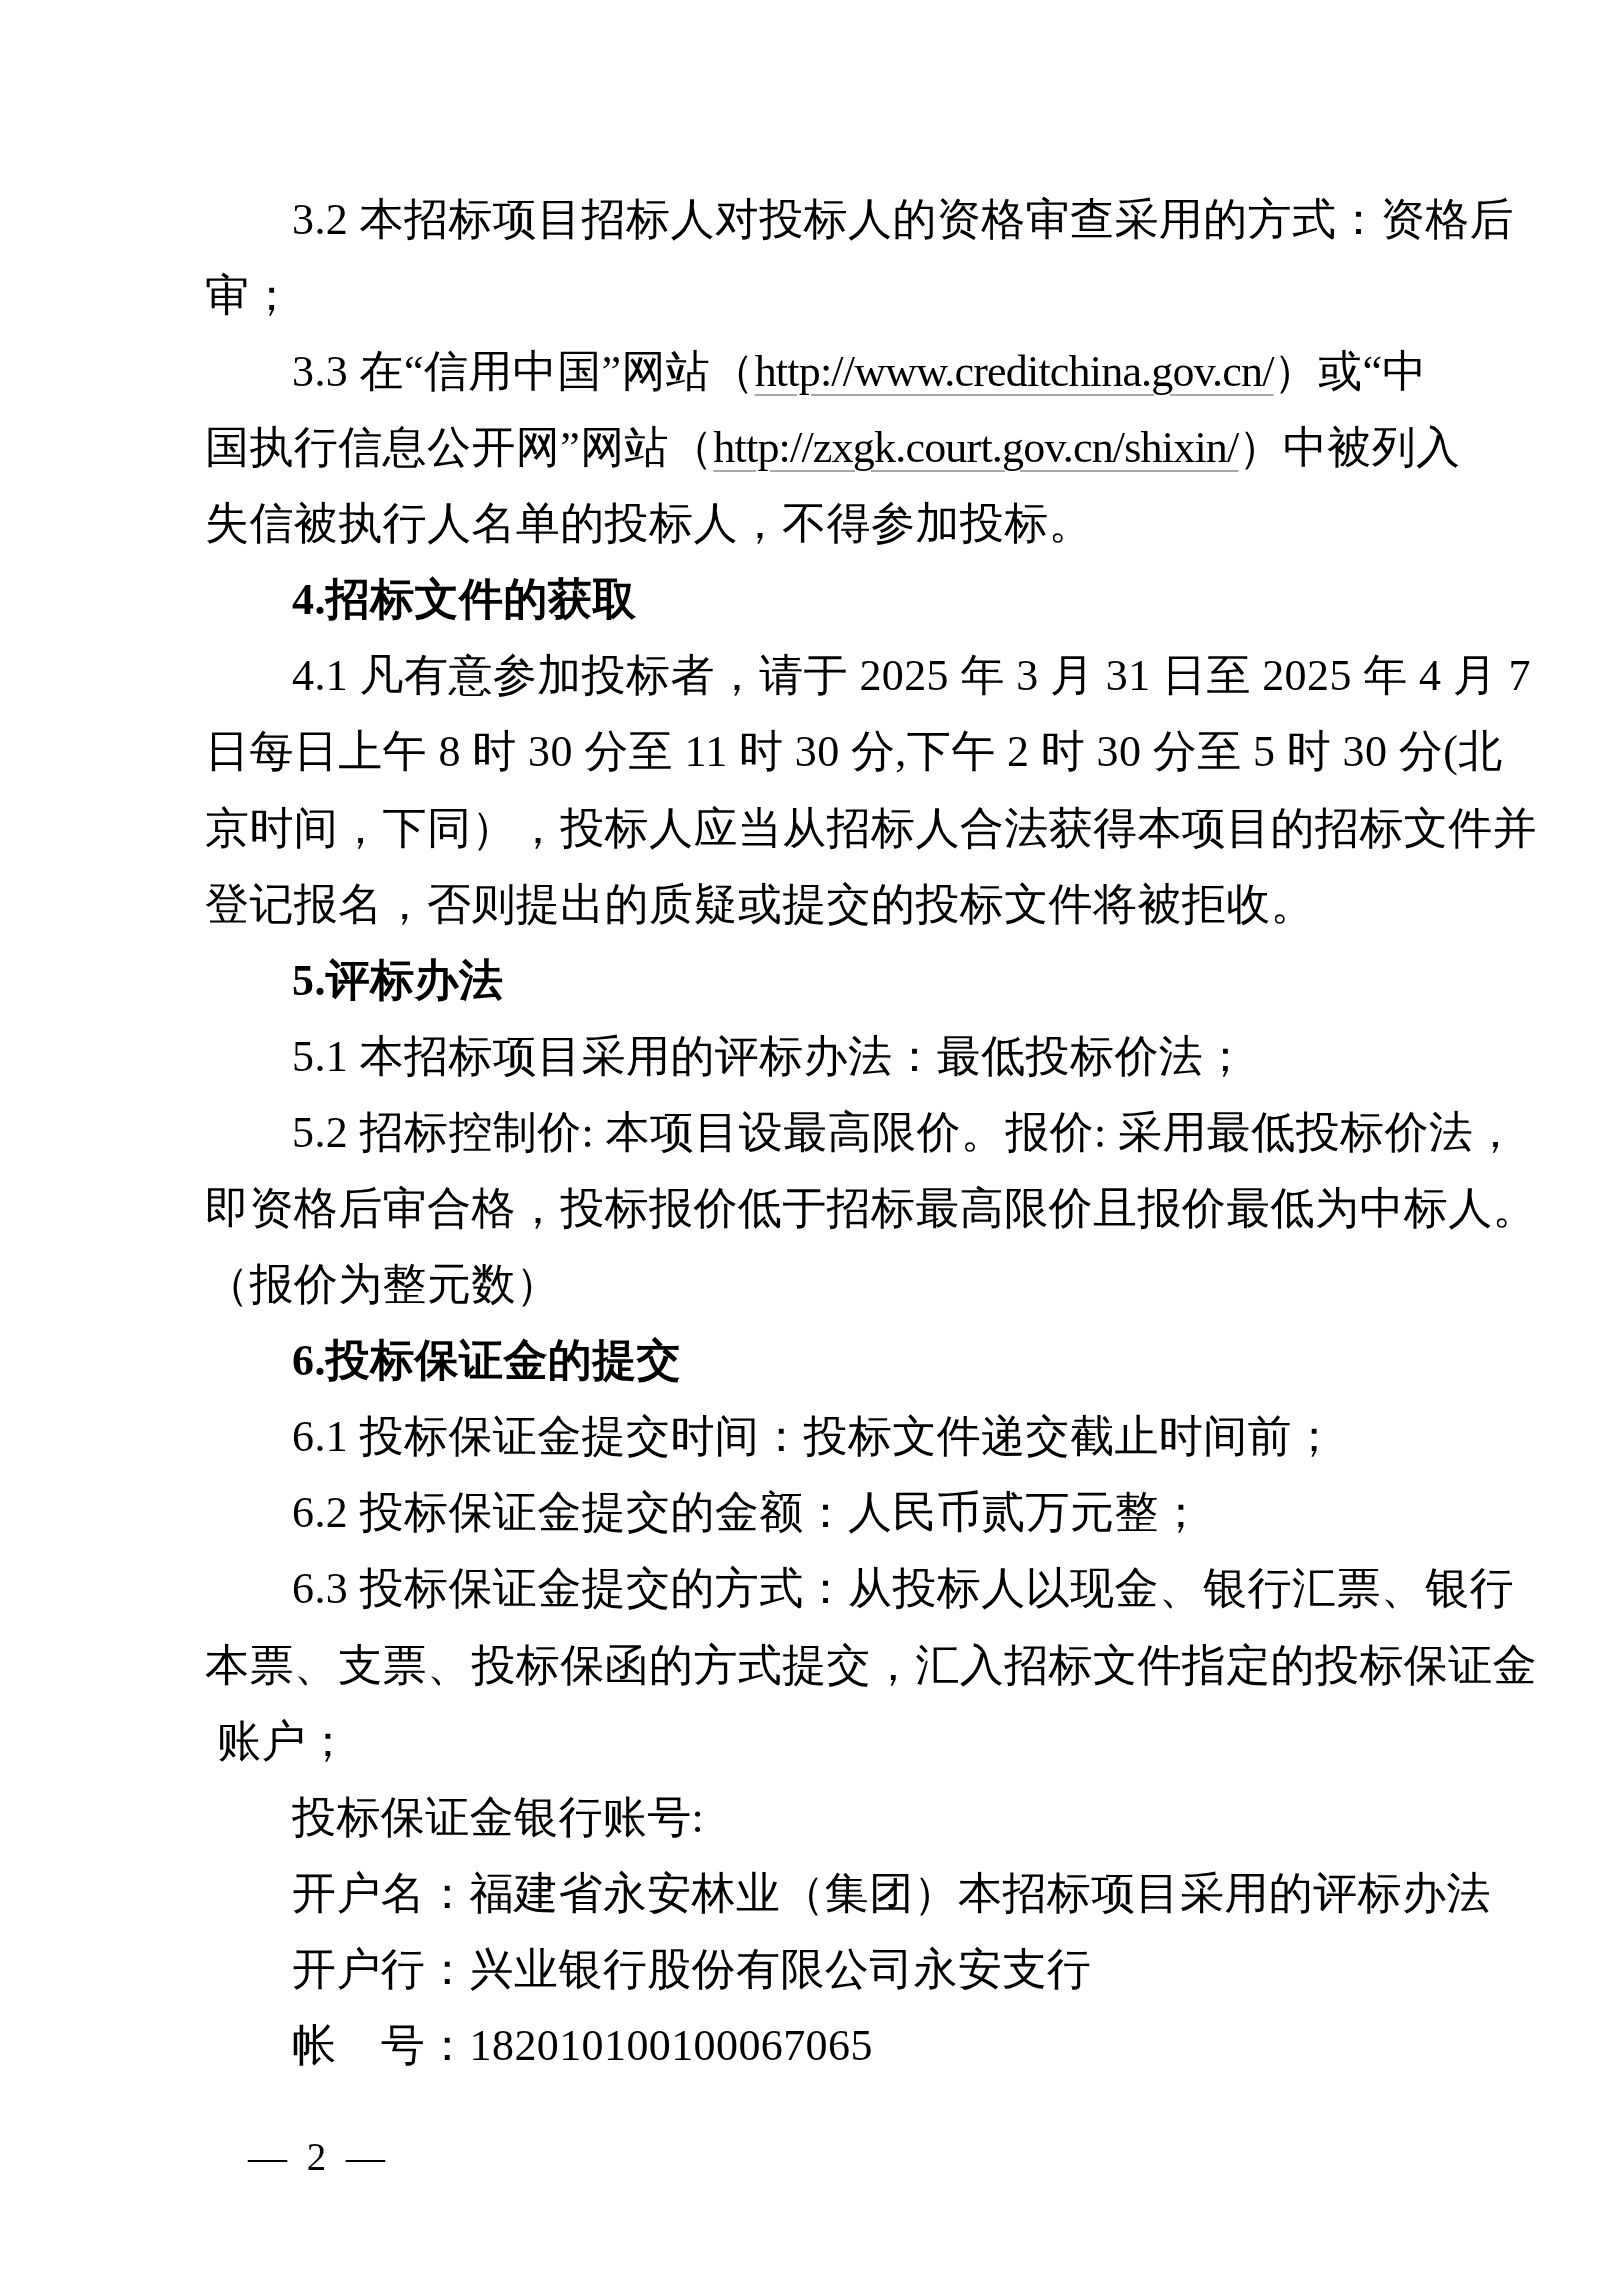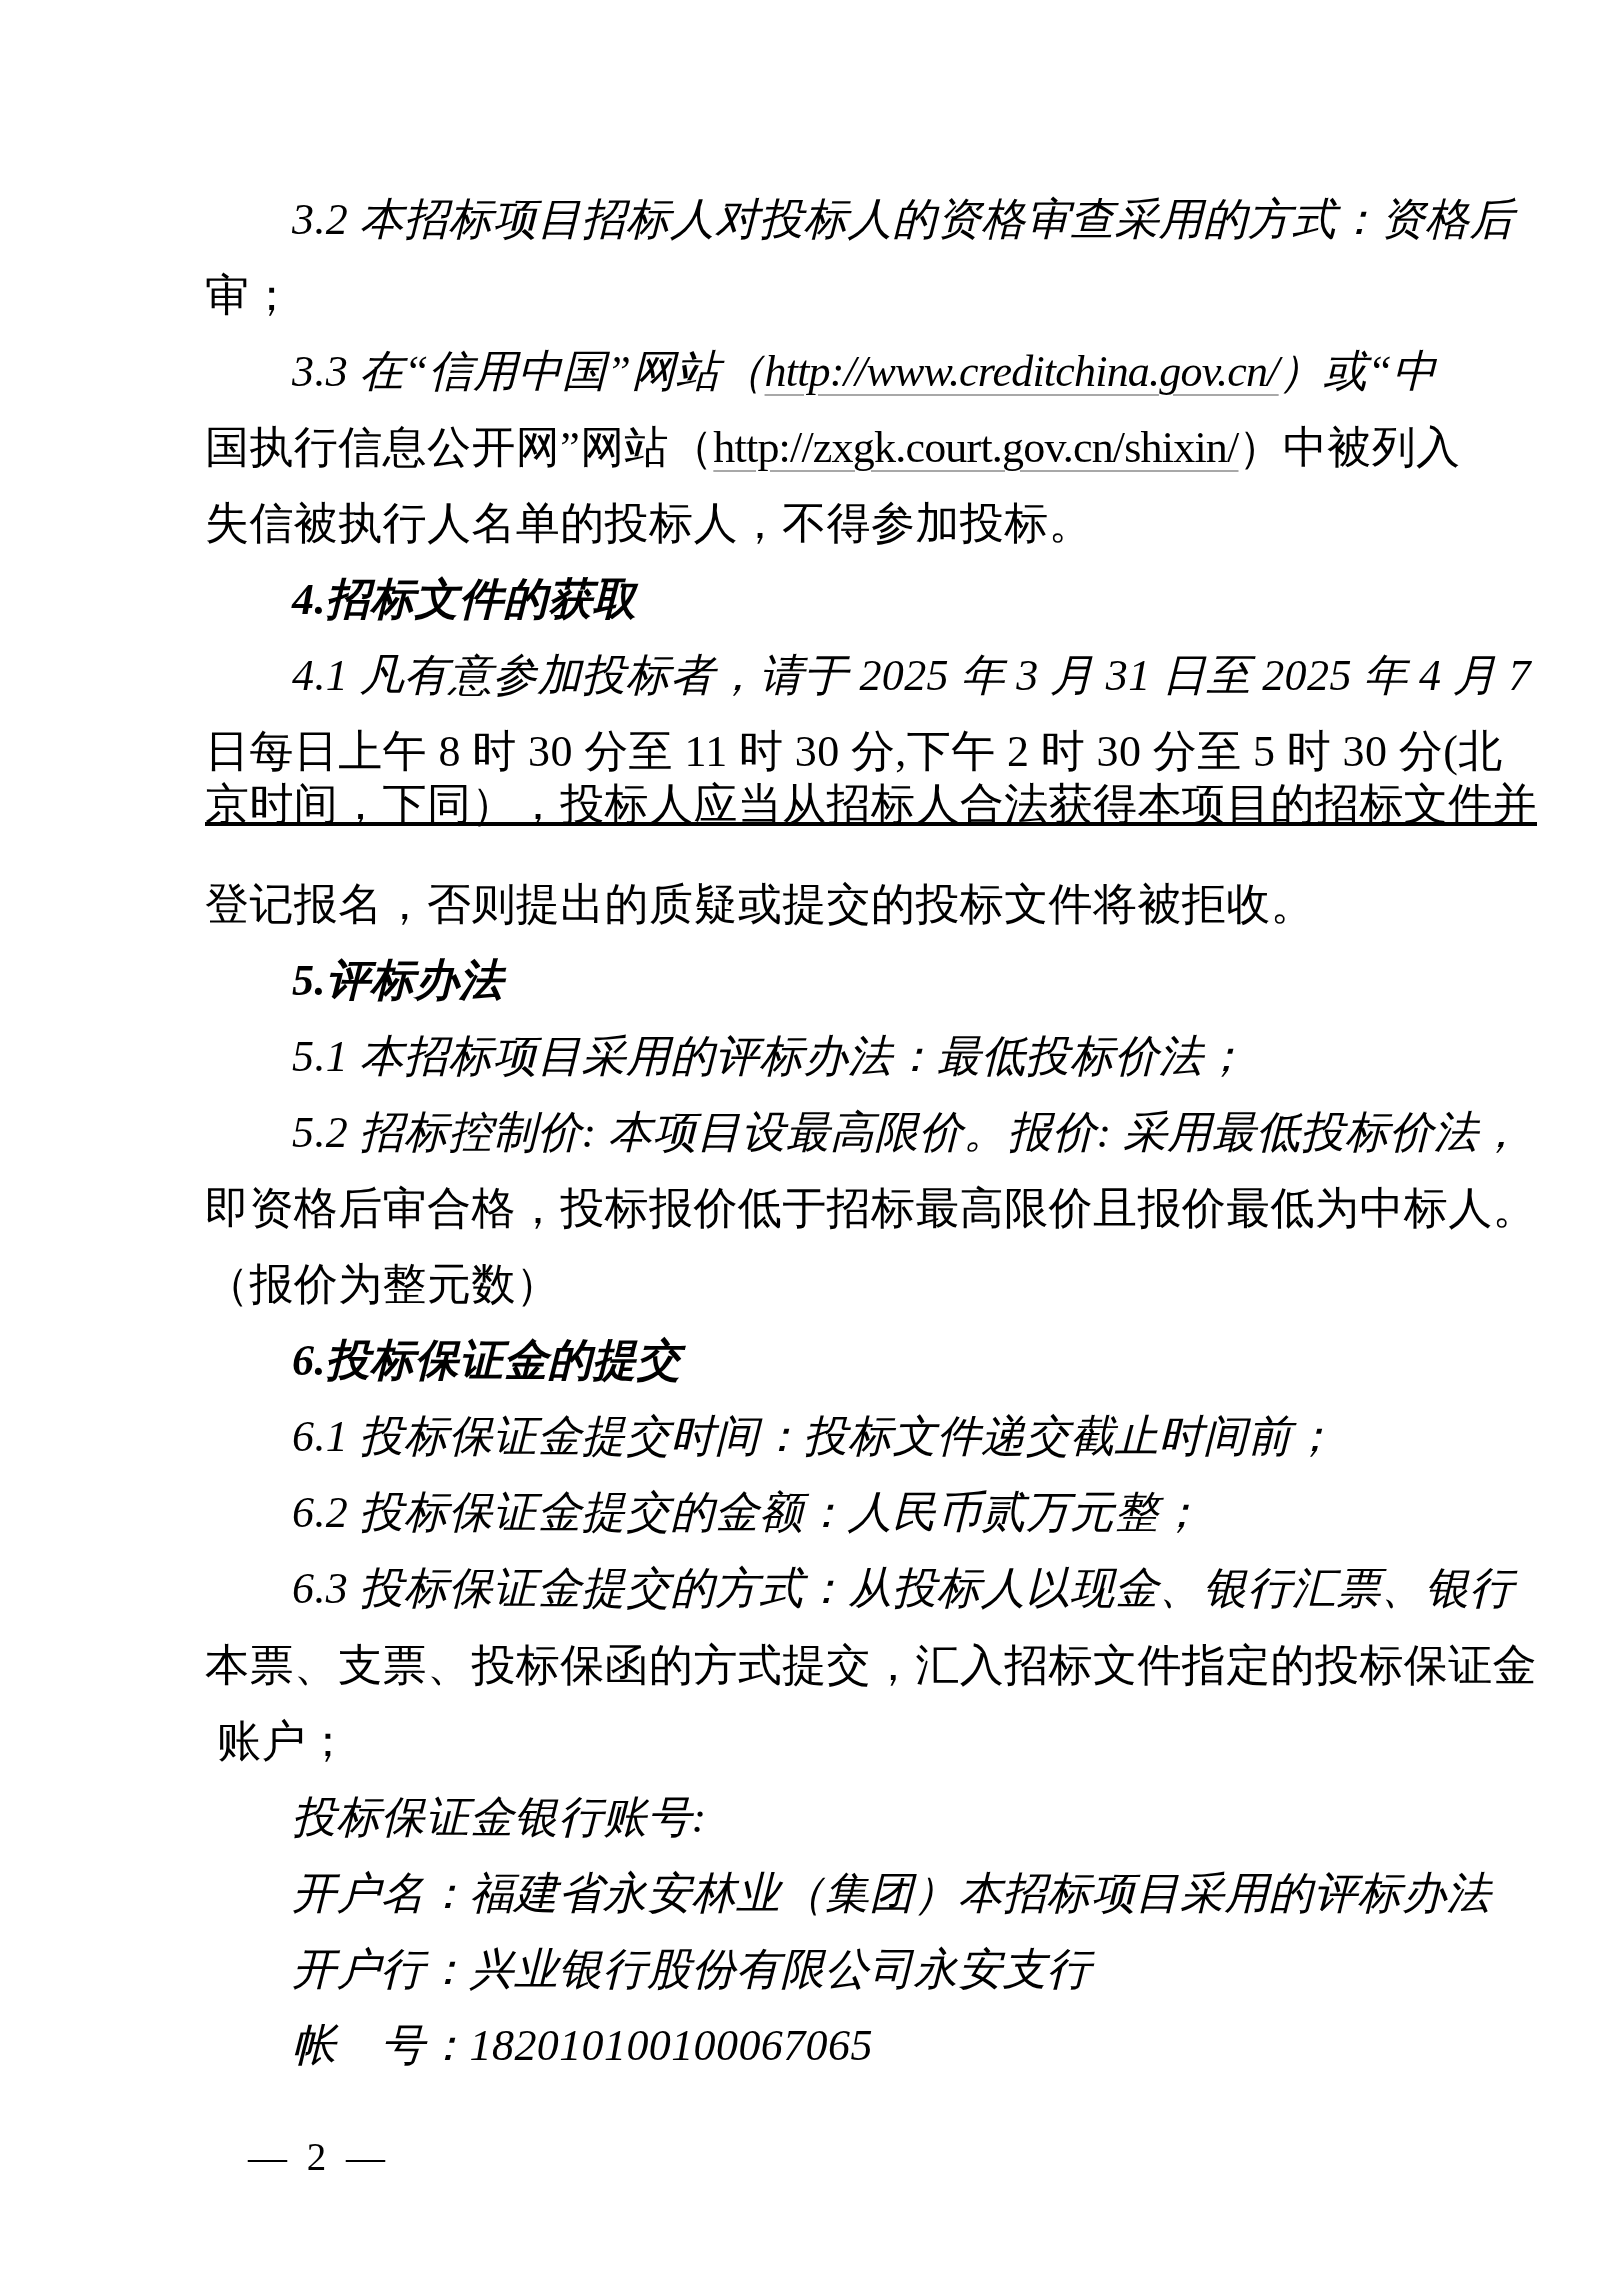--- a/index.html
+++ b/index.html
@@ -20,21 +20,20 @@
     position: absolute;
     left: 205px;
     height: 76px;
     line-height: 76px;
     font-size: 44px;
     white-space: pre;
     letter-spacing: 0.4px;
   }
   .line.indent {
     left: 292px;
-    font-style: italic;
   }
   .line.bold {
     font-weight: 700;
   }
   .url {
     text-decoration: underline;
     text-decoration-color: #a8a8a8;
     text-decoration-thickness: 1.7px;
     text-underline-offset: 7.6px;
     letter-spacing: -0.8px;
@@ -56,21 +55,21 @@
 <div class="page">
   <div id="lines-layer">
       <div class="line indent" style="top: 182px;"><span>3.2 本招标项目招标人对投标人的资格审查采用的方式：资格后</span></div>
       <div class="line" style="top: 258px;"><span>审；</span></div>
       <div class="line indent" style="top: 334px;"><span>3.3 在“信用中国”网站（</span><span class="url">http://www.creditchina.gov.cn/</span><span>）或“中</span></div>
       <div class="line" style="top: 410px;"><span>国执行信息公开网”网站（</span><span class="url">http://zxgk.court.gov.cn/shixin/</span><span>）中被列入</span></div>
       <div class="line" style="top: 486px;"><span>失信被执行人名单的投标人，不得参加投标。</span></div>
       <div class="line indent bold" style="top: 562px;"><span>4.招标文件的获取</span></div>
       <div class="line indent" style="top: 638px;"><span>4.1 凡有意参加投标者，请于 2025 年 3 月 31 日至 2025 年 4 月 7</span></div>
       <div class="line" style="top: 714px;"><span>日每日上午 8 时 30 分至 11 时 30 分,下午 2 时 30 分至 5 时 30 分(北</span></div>
-      <div class="line" style="top: 767px; text-decoration: underline;"><span>京时间，下同），投标人应当从招标人合法获得本项目的招标文件并</span></div>
+      <div class="line" style="top: 791px;"><span>京时间，下同），投标人应当从招标人合法获得本项目的招标文件并</span></div>
       <div class="line" style="top: 867px;"><span>登记报名，否则提出的质疑或提交的投标文件将被拒收。</span></div>
       <div class="line indent bold" style="top: 943px;"><span>5.评标办法</span></div>
       <div class="line indent" style="top: 1019px;"><span>5.1 本招标项目采用的评标办法：最低投标价法；</span></div>
       <div class="line indent" style="top: 1095px;"><span>5.2 招标控制价: 本项目设最高限价。报价: 采用最低投标价法，</span></div>
       <div class="line" style="top: 1171px;"><span>即资格后审合格，投标报价低于招标最高限价且报价最低为中标人。</span></div>
       <div class="line" style="top: 1247px;"><span>（报价为整元数）</span></div>
       <div class="line indent bold" style="top: 1323px;"><span>6.投标保证金的提交</span></div>
       <div class="line indent" style="top: 1399px;"><span>6.1 投标保证金提交时间：投标文件递交截止时间前；</span></div>
       <div class="line indent" style="top: 1475px;"><span>6.2 投标保证金提交的金额：人民币贰万元整；</span></div>
       <div class="line indent" style="top: 1551px;"><span>6.3 投标保证金提交的方式：从投标人以现金、银行汇票、银行</span></div>

